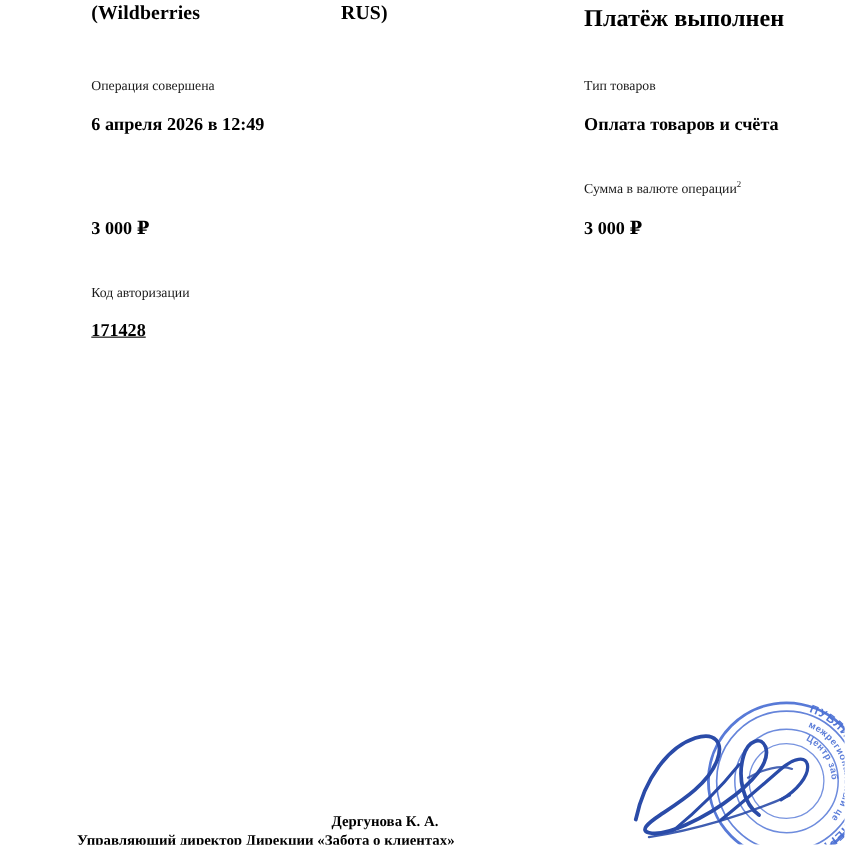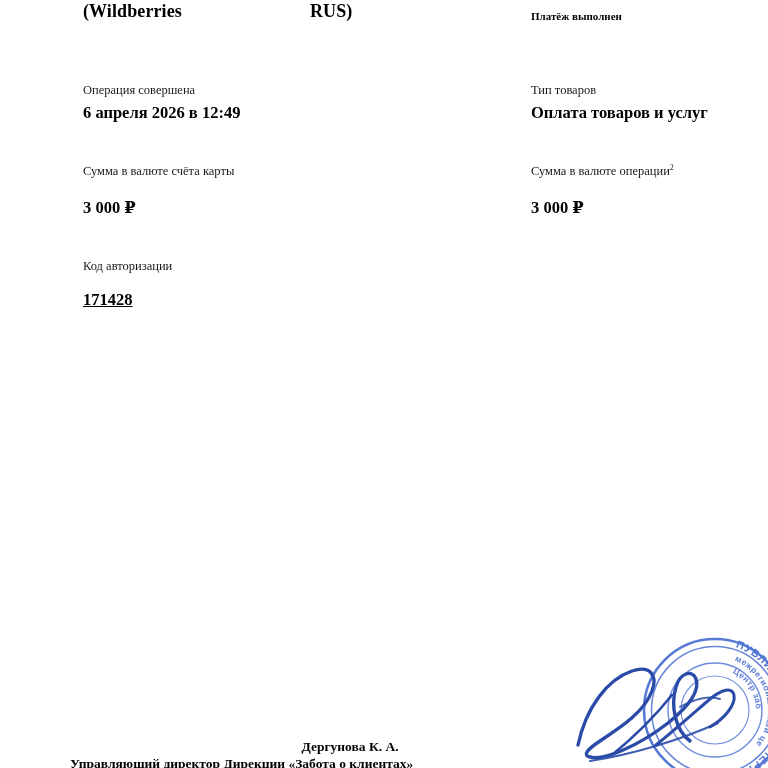--- a/index.html
+++ b/index.html
@@ -43,21 +43,21 @@
   .merchant-country {
     position: absolute;
     left: 227px;
     top: 0;
     font-size: 18px;
     font-weight: bold;
     text-align: right;
   }
 
   .status-title {
-    font-size: 11px;
+    font-size: 22px;
     font-weight: bold;
     line-height: 23px;
     padding-top: 5px;
     white-space: nowrap;
   }
 
   .field-label {
     font-size: 12.5px;
     font-weight: normal;
     color: #1a1a1a;
@@ -75,21 +75,21 @@
     font-weight: bold;
     line-height: 21px;
     white-space: nowrap;
   }
 
   
   .blk { position: absolute; left: 0; }
   .blk .field-label { margin: 0; }
   .blk .field-value { margin: 0; }
 
-  .y-op      { top: 82px; }
+  .y-op      { top: 70px; }
   .y-opval   { top: 102px; }
   .y-sum     { top: 163px; }
   .y-sumval  { top: 197px; }
   .y-auth    { top: 258px; }
   .y-authval { top: 289px; text-decoration: underline; }
 
   
   .signatory {
     position: absolute;
     left: 70px;
@@ -135,23 +135,20 @@
       <span class="merchant-country">RUS)</span>
     </div>
 
     <div class="blk y-op">
       <div class="field-label">Операция совершена</div>
     </div>
     <div class="blk y-opval">
       <div class="field-value">6 апреля 2026 в 12:49</div>
     </div>
 
-    <div class="blk y-sum">
-      <div class="field-label">Сумма в валюте счёта карты</div>
-    </div>
     <div class="blk y-sumval">
       <div class="field-value">3 000 ₽</div>
     </div>
 
     <div class="blk y-auth">
       <div class="field-label">Код авторизации</div>
     </div>
     <div class="blk y-authval">
       <div class="field-value">171428</div>
     </div>
@@ -159,21 +156,21 @@
   </div>
 
   <div class="col-right">
 
     <div class="status-title">Платёж выполнен</div>
 
     <div class="blk y-op">
       <div class="field-label">Тип товаров</div>
     </div>
     <div class="blk y-opval">
-      <div class="field-value">Оплата товаров и услуг</div>
+      <div class="field-value">Оплата товаров и счёта</div>
     </div>
 
     <div class="blk y-sum">
       <div class="field-label">
         <span>Сумма в валюте операции</span><sup>2</sup>
       </div>
     </div>
     <div class="blk y-sumval">
       <div class="field-value">3 000 ₽</div>
     </div>

